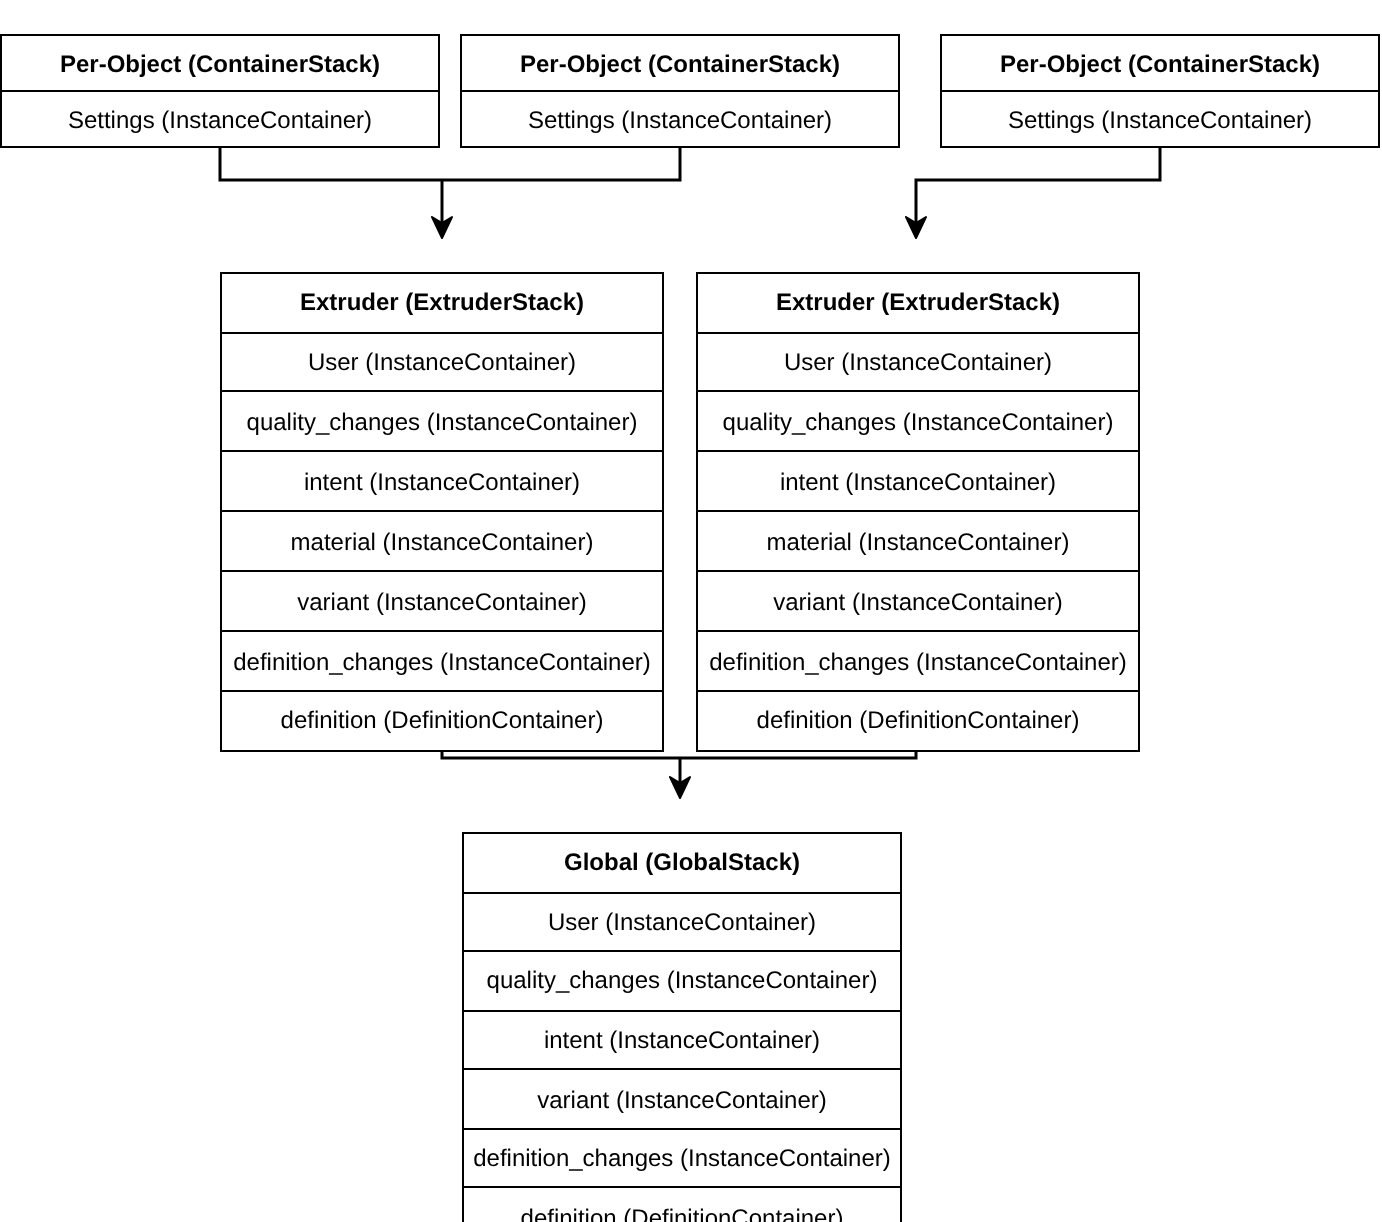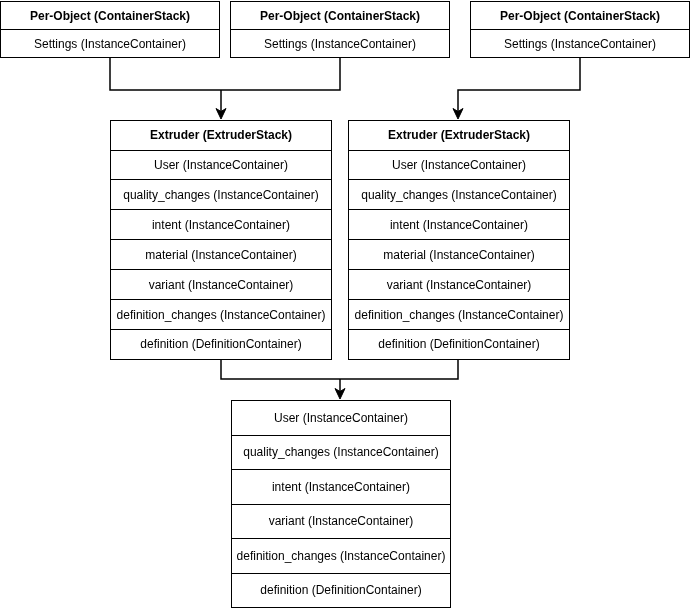--- a/index.html
+++ b/index.html
@@ -33,20 +33,21 @@
     stroke-width: 1;
     stroke-linejoin: round;
   }
   .stack {
     position: absolute;
     box-sizing: border-box;
     border: 1.5px solid #000000;
     background: #ffffff;
     display: flex;
     flex-direction: column;
+    margin-top: 16px;
   }
   .hdr {
     flex: 0 0 auto;
     display: flex;
     align-items: center;
     justify-content: center;
     font-weight: bold;
     font-size: 12px;
     border-bottom: 1.5px solid #000000;
     white-space: nowrap;
@@ -125,20 +126,21 @@
     <div class="row">User (InstanceContainer)</div>
     <div class="row">quality_changes (InstanceContainer)</div>
     <div class="row">intent (InstanceContainer)</div>
     <div class="row">material (InstanceContainer)</div>
     <div class="row">variant (InstanceContainer)</div>
     <div class="row">definition_changes (InstanceContainer)</div>
     <div class="row">definition (DefinitionContainer)</div>
   </div>
 
   <div class="stack glob">
+    <div class="hdr">Global (GlobalStack)</div>
     <div class="row">User (InstanceContainer)</div>
     <div class="row">quality_changes (InstanceContainer)</div>
     <div class="row">intent (InstanceContainer)</div>
     <div class="row">variant (InstanceContainer)</div>
     <div class="row">definition_changes (InstanceContainer)</div>
     <div class="row">definition (DefinitionContainer)</div>
   </div>
 
 </div>
 

